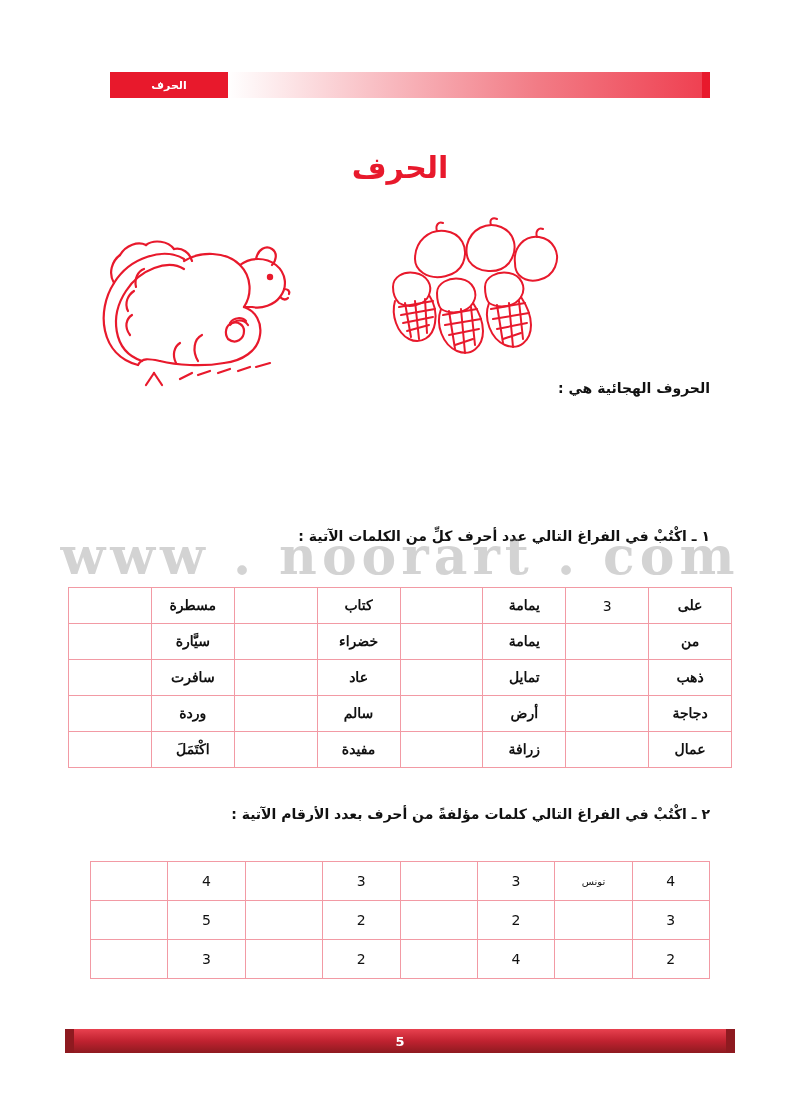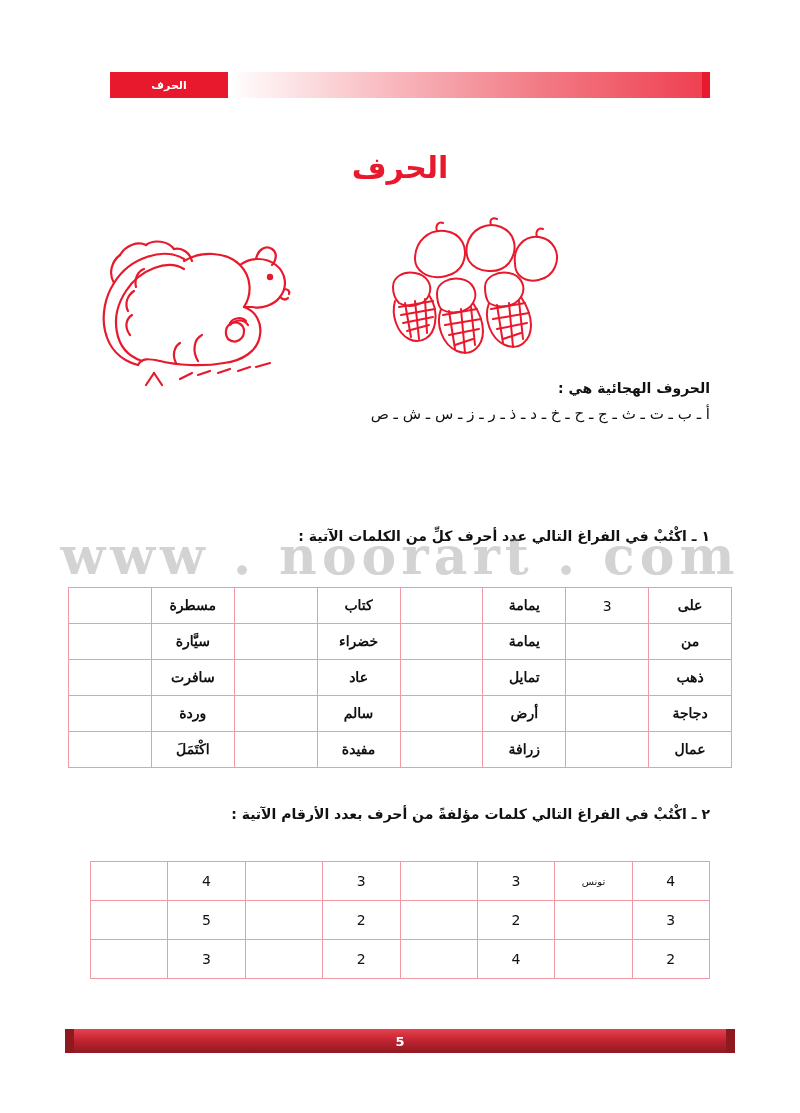--- a/index.html
+++ b/index.html
@@ -266,21 +266,20 @@
 
     <path d="M110 72 C110 62 122 56 134 58 C146 60 152 72 146 82 C140 92 124 94 114 88 C111 84 110 78 110 72 Z"></path>
     <path d="M114 88 C108 104 116 124 130 130 C144 136 156 126 156 110 C156 98 150 88 146 82"></path>
     <path d="M116 94 L150 88 M118 104 L154 98 M122 114 L152 108 M128 124 L146 118"></path>
     <path d="M122 90 L128 128 M134 88 L138 132 M144 86 L148 124"></path>
   </svg>
 </div>
 
 <div class="alphabet">
   <div class="alpha-title">الحروف الهجائية هي :</div>
-  <div class="alpha-line">أ ـ ب ـ ت ـ ث ـ ج ـ ح ـ خ ـ د ـ ذ ـ ر ـ ز ـ س ـ ش ـ ص</div>
 </div>
 
 <div class="watermark">www . noorart . com</div>
 
 <div class="ex-heading" id="ex1-heading">١ ـ اكْتُبْ في الفراغ التالي عدد أحرف كلِّ من الكلمات الآتية :</div>
 <table class="grid" id="table-1">
     <tbody>
       <tr>
         <td class="label">على</td>
         <td class="answer">3</td>

